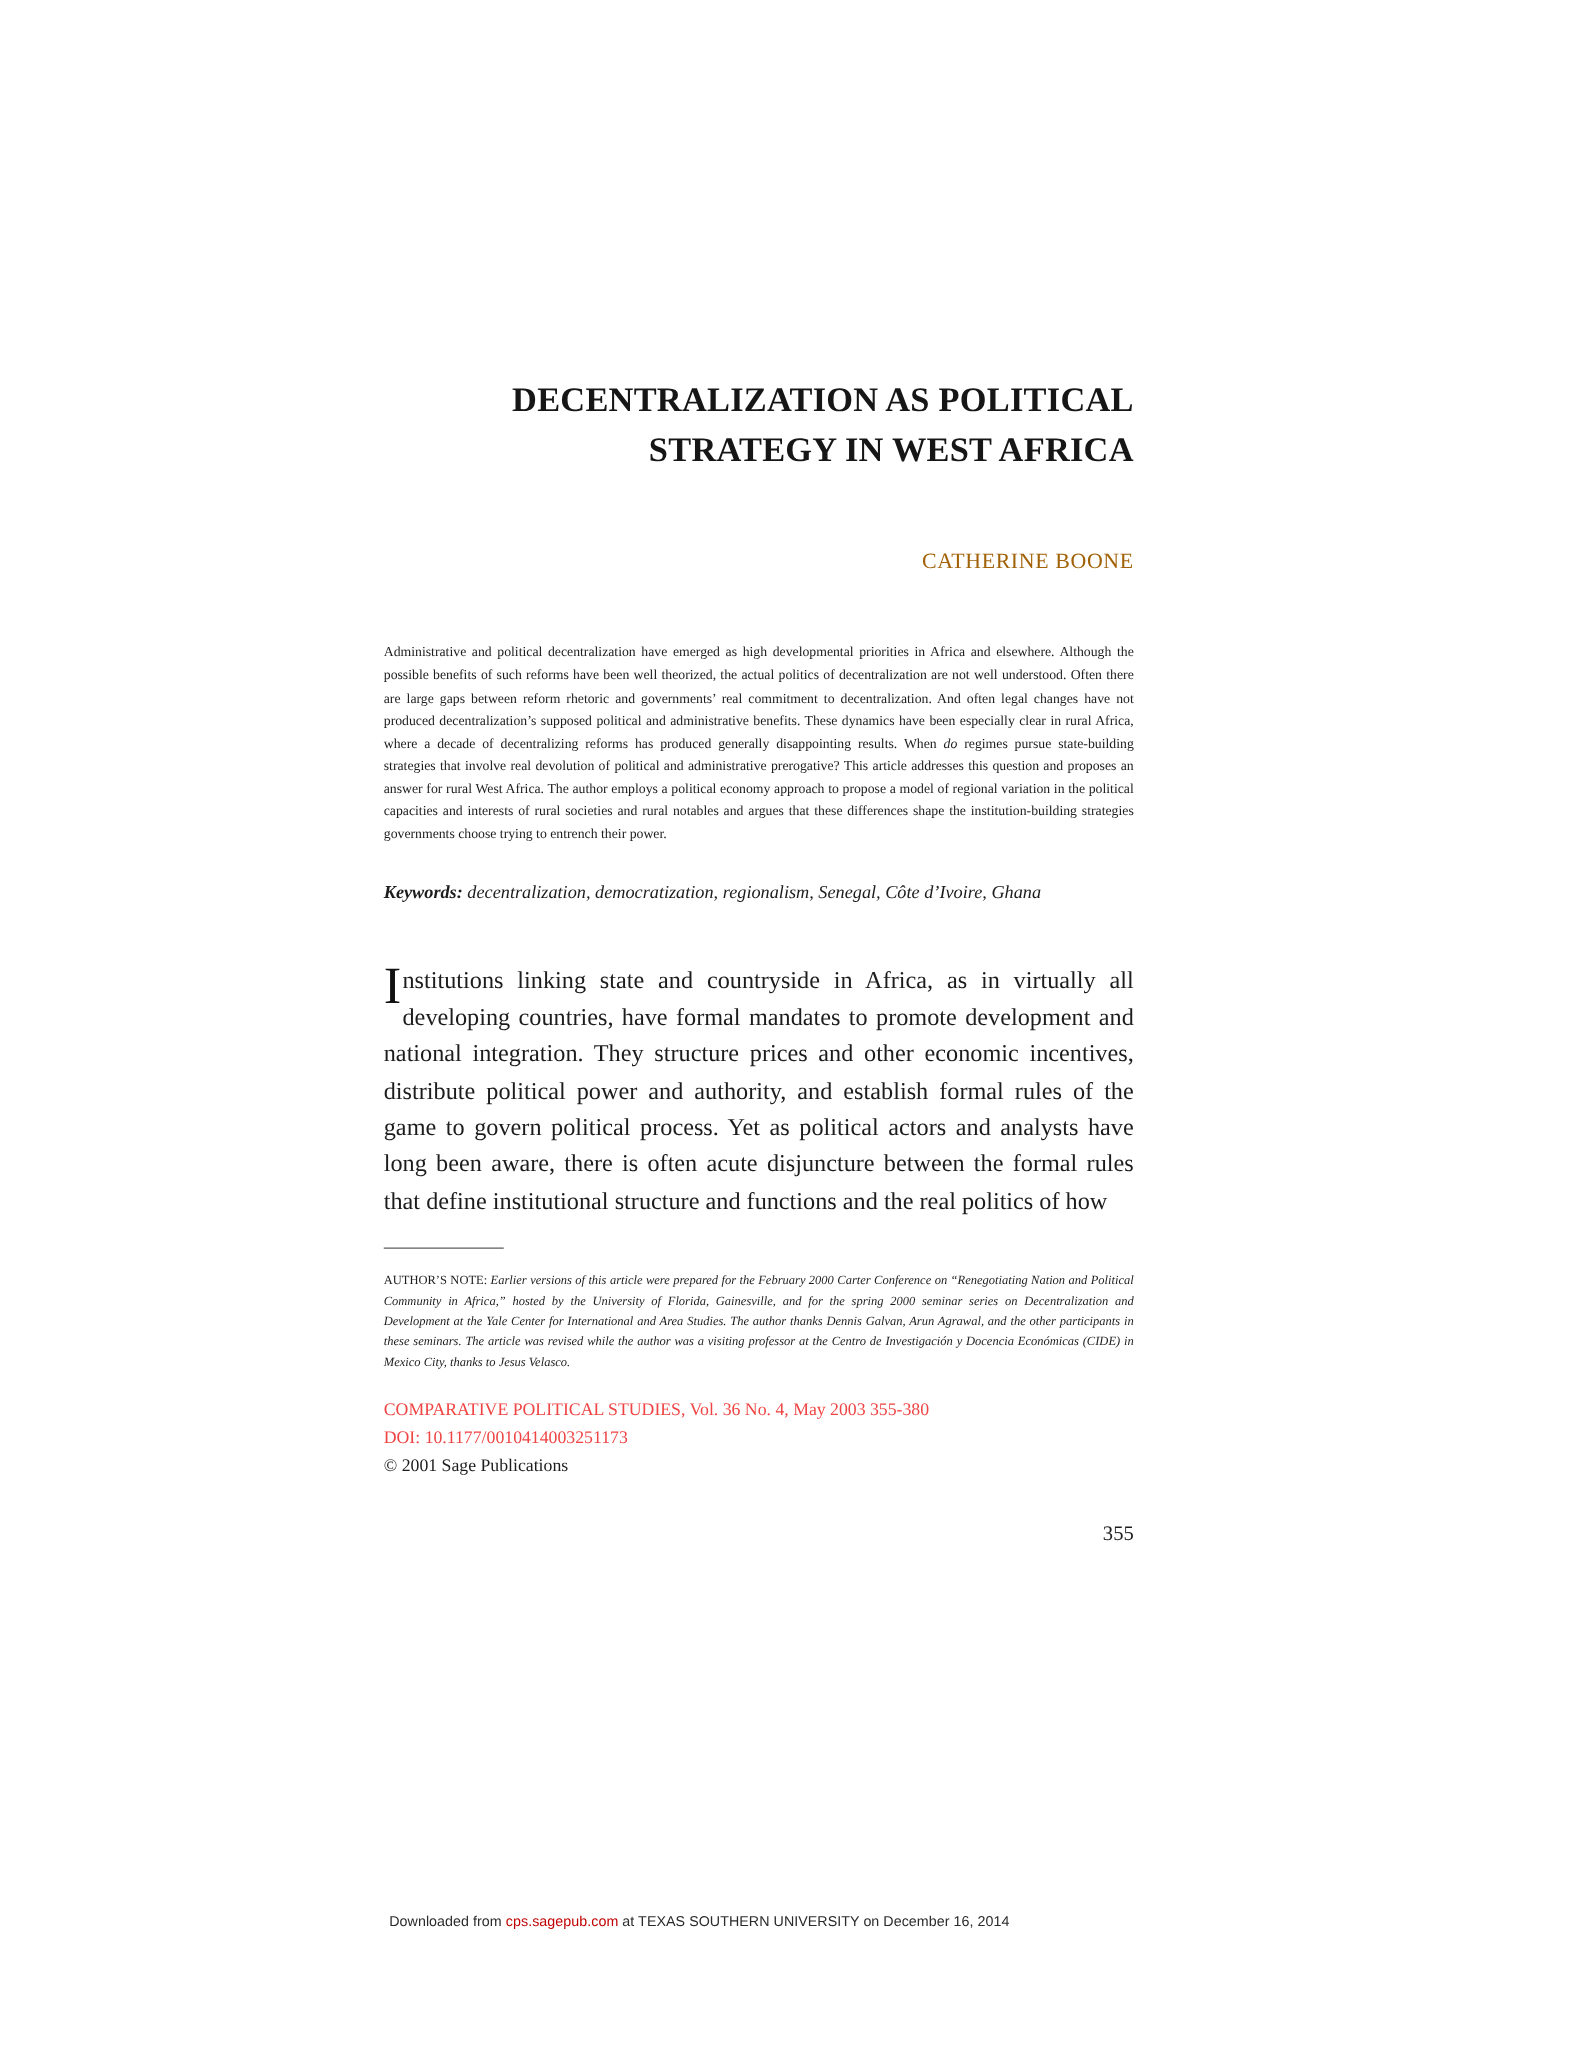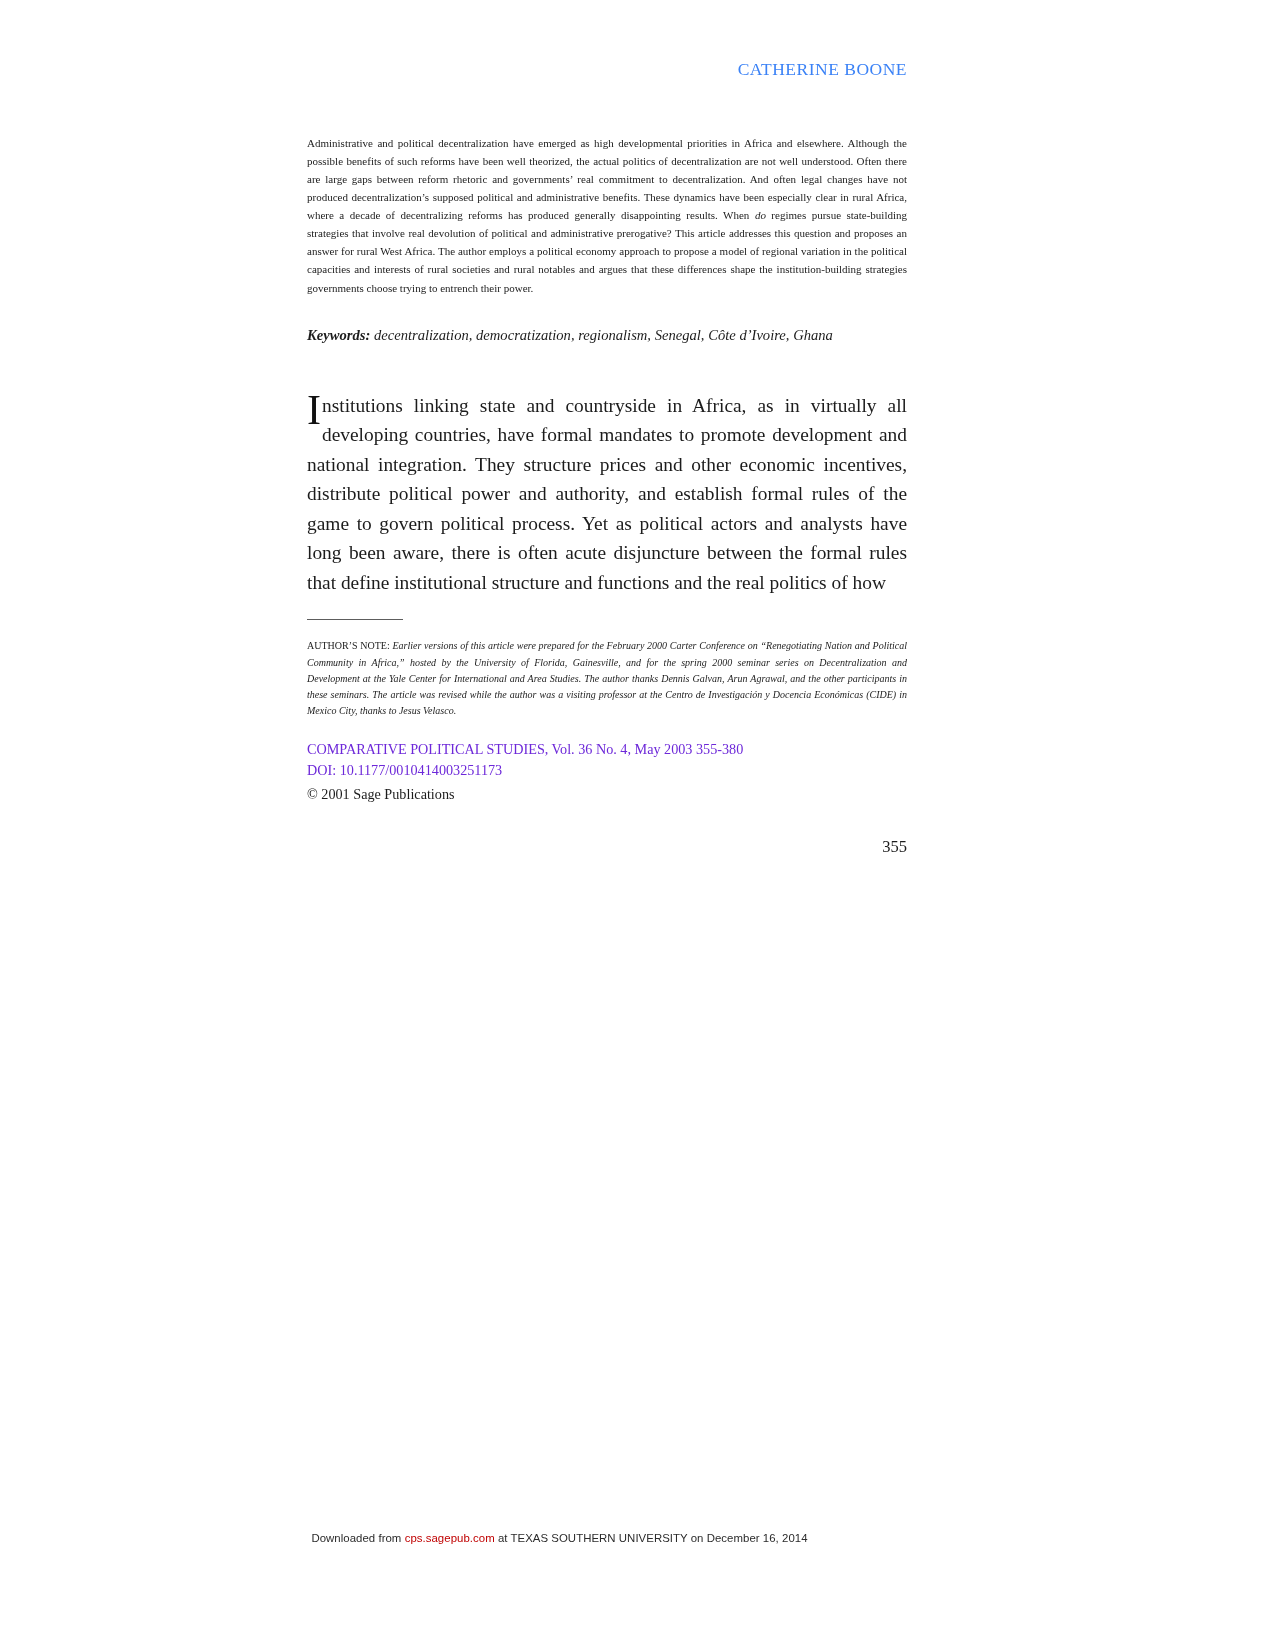--- a/index.html
+++ b/index.html
@@ -34,21 +34,21 @@
     line-height: 1.44;
     letter-spacing: 0.2px;
     color: #161616;
   }
   .title-line { display: block; white-space: nowrap; }
 
   
   .author-block {
     margin-top: 56px;
     text-align: right;
-    color: #3b82f6;
+    color: #a16207;
   }
   .author-name {
     font-size: 17.5px;
     letter-spacing: 0.5px;
     line-height: 1.5;
   }
   .author-affil {
     font-size: 19.5px;
     line-height: 1.5;
     margin-top: 1px;
@@ -116,21 +116,21 @@
   }
   .author-note .an-label {
     font-style: normal;
   }
 
   
   .citation {
     margin-top: 19px;
     font-size: 14.2px;
     line-height: 1.52;
-    color: #6d28d9;
+    color: #ef4444;
   }
   .citation div { white-space: nowrap; }
   .copyright {
     margin-top: 2px;
     font-size: 14.2px;
     line-height: 1.52;
     color: #1c1c1c;
   }
 
   
@@ -158,20 +158,24 @@
     text-decoration: none;
   }
 </style>
 </head>
 <body>
 
 <div class="page">
 
   <div class="content">
 
+    <h1 class="title-block">
+      <span class="title-line">DECENTRALIZATION AS POLITICAL</span>
+      <span class="title-line">STRATEGY IN WEST AFRICA</span>
+    </h1>
 
     <div class="author-block">
       <div class="author-name">CATHERINE BOONE</div>
     </div>
 
     <p class="abstract"><span>Administrative and political decentralization have emerged as high developmental priorities in Africa and elsewhere. Although the possible benefits of such reforms have been well theorized, the actual politics of decentralization are not well understood. Often there are large gaps between reform rhetoric and governments’ real commitment to decentralization. And often legal changes have not produced decentralization’s supposed political and administrative benefits. These dynamics have been especially clear in rural Africa, where a decade of decentralizing reforms has produced generally disappointing results. When </span><i>do</i><span> regimes pursue state-building strategies that involve real devolution of political and administrative prerogative? This article addresses this question and proposes an answer for rural West Africa. The author employs a political economy approach to propose a model of regional variation in the political capacities and interests of rural societies and rural notables and argues that these differences shape the institution-building strategies governments choose trying to entrench their power.</span></p>
 
     <p class="keywords"><span class="kw-label">Keywords:</span><span> decentralization, democratization, regionalism, Senegal, Côte d’Ivoire, Ghana</span></p>
 
     <p class="body-text"><span class="dropcap">I</span><span class="lead-bold">nstitutions linking state</span><span> and countryside in Africa, as in virtually all developing countries, have formal mandates to promote development and national integration. They structure prices and other economic incentives, distribute political power and authority, and establish formal rules of the game to govern political process. Yet as political actors and analysts have long been aware, there is often acute disjuncture between the formal rules that define institutional structure and functions and the real politics of how</span></p>

